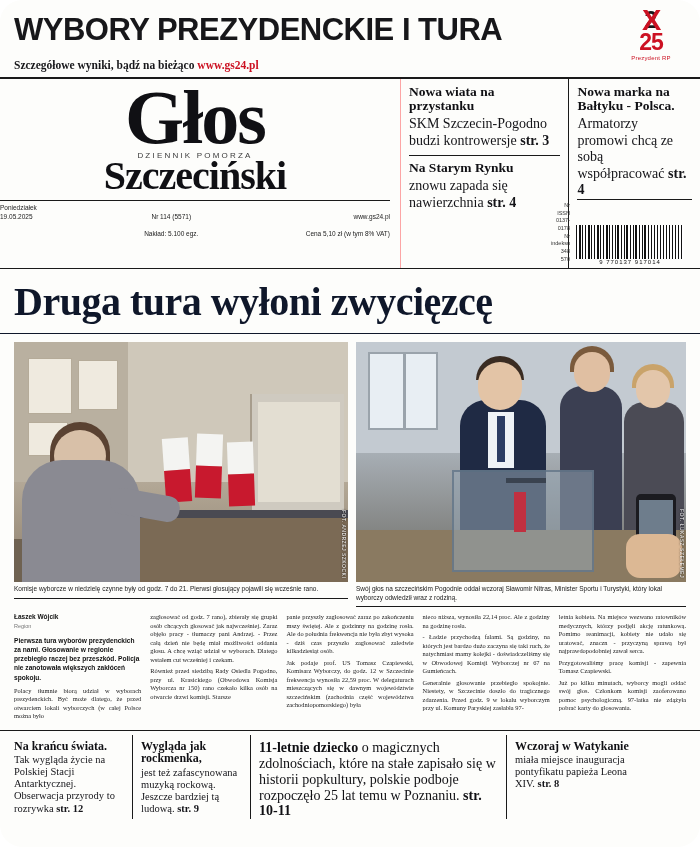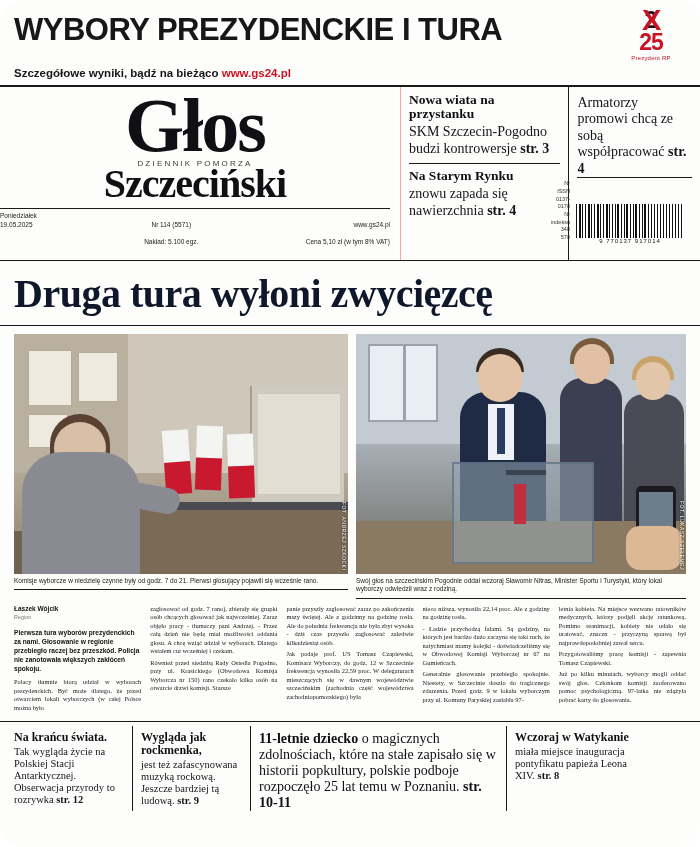--- a/index.html
+++ b/index.html
@@ -25,25 +25,25 @@
   }
   .banner-title {
     font-family: "Liberation Sans", sans-serif;
     font-weight: bold;
     font-size: 31px;
     letter-spacing: -0.5px;
     color: #17171a;
     line-height: 1.05;
   }
   .banner-sub {
-    font-family: Liberation Sans, sans-serif;
+    font-family: Liberation Serif, serif;
     font-weight: bold;
     font-size: 11.5px;
     color: #17171a;
-    margin-top: 20px;
+    margin-top: 12px;
   }
   .banner-sub .url { color: #cc1122; }
   .banner-logo {
     position: absolute;
     right: 14px; top: 10px;
     text-align: center;
     width: 70px;
   }
   .logo-2x {
     font-family: "Liberation Sans", sans-serif;
@@ -410,20 +410,21 @@
         <div class="tn-body">
           <span>SKM Szczecin-Pogodno budzi kontrowersje </span><b>str. 3</b>
         </div>
         <div class="tn-sep"></div>
         <div class="tn-head">Na Starym Rynku</div>
         <div class="tn-body">
           <span> znowu zapada się nawierzchnia </span><b>str. 4</b>
         </div>
       </div>
       <div class="topnews-col right">
+        <div class="tn-head">Nowa marka na Bałtyku - Polsca.</div>
         <div class="tn-body">
           <span>Armatorzy promowi chcą ze sobą współpracować </span><b>str. 4</b>
         </div>
         <div class="barcode-row">
           <div class="bc-meta">
             <div>Nr ISSN 0137-0178</div>
             <div>Nr indeksu 348 570</div>
           </div>
           <div>
             <div class="barcode"></div>

